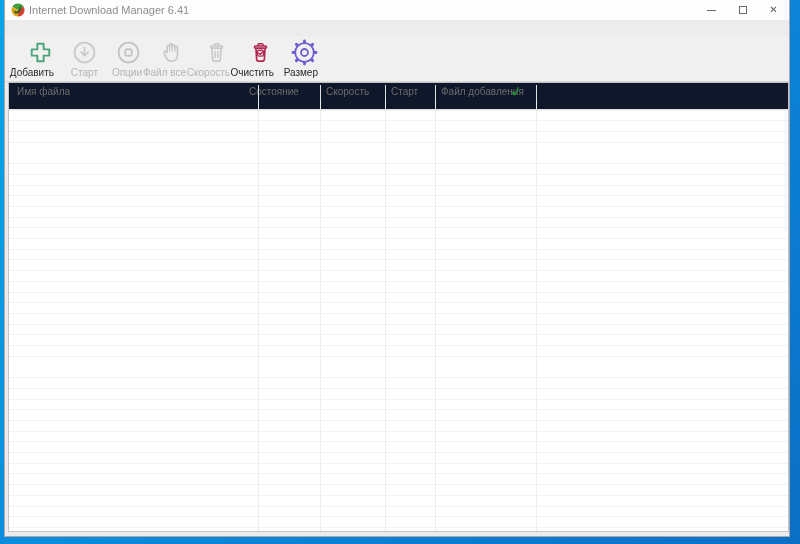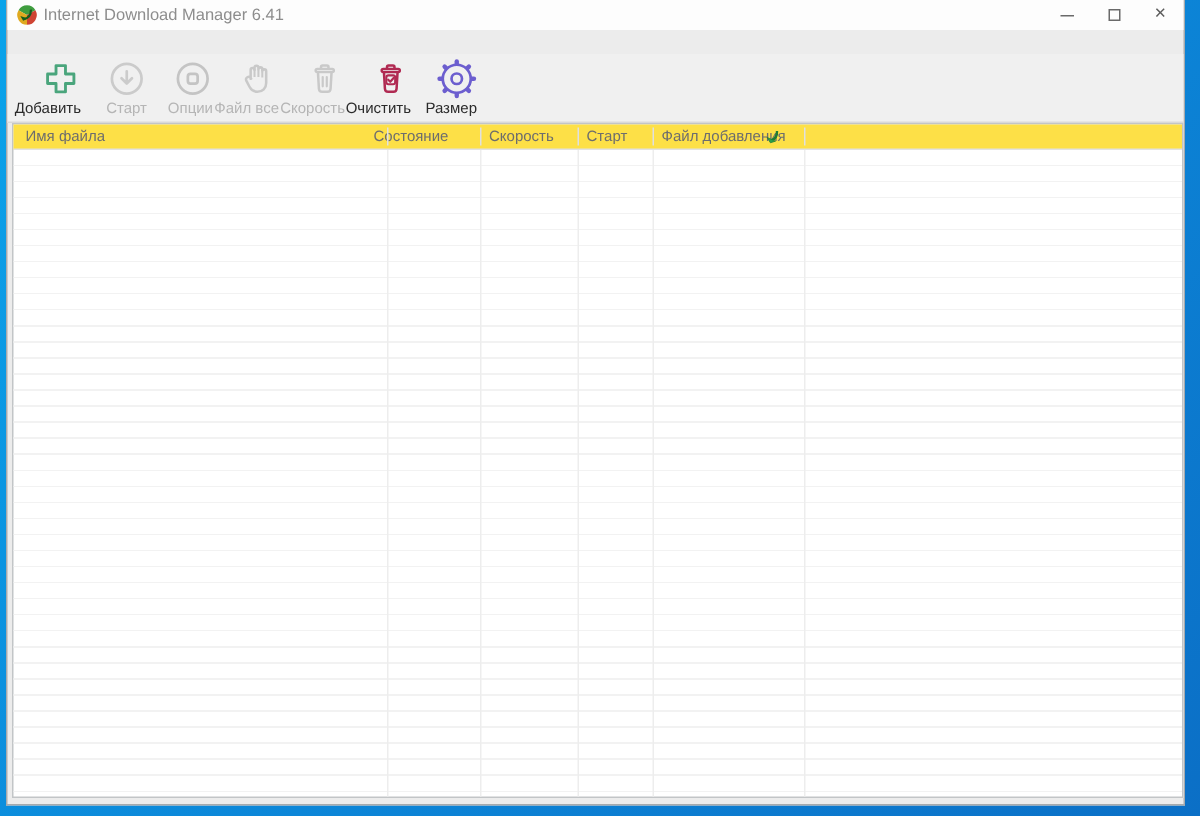--- a/index.html
+++ b/index.html
@@ -25,21 +25,21 @@
 
   
   .toolbar { position:absolute; left:0; top:36px; width:100%; height:46px; background:#f0f0f0; border-bottom:1px solid #d9d9d9; display:flex; align-items:flex-start; padding:3px 0 0 5px; }
   .tb-btn { width:44px; display:flex; flex-direction:column; align-items:flex-end; }
   .tb-btn svg { width:27px; height:27px; display:block; }
   .tb-label { font-size:10px; color:#2b2b2b; margin-top:1px; white-space:nowrap; }
   .tb-btn.disabled .tb-label { color:#b5b5b5; }
 
   
   .listview { position:absolute; left:3px; top:82px; width:781px; height:450px; background:#fff; border:1px solid #c2c5c7; }
-  .lv-header { position:absolute; left:0; top:0; width:100%; height:17px; background:#fde047; border-bottom:1px solid #e2e2e2; }
+  .lv-header { position:absolute; left:0; top:0; width:100%; height:27px; background:#0f172a; border-bottom:1px solid #e2e2e2; }
   .col-label { position:absolute; top:3px; font-size:10px; color:#6d6d6d; white-space:nowrap; }
   .hdr-sep { position:absolute; top:2px; bottom:2px; width:1px; background:#e0e0e0; }
   .lv-body { position:absolute; left:0; top:17px; right:0; bottom:0;
              background-image:repeating-linear-gradient(to bottom, transparent 0, transparent 9.7px, #f2f2f2 9.7px, #f2f2f2 10.7px); }
   .col-line { position:absolute; top:0; bottom:0; width:1px; background:#ededed; }
   .sort-icon { position:absolute; top:3px; width:11px; height:11px; }
 </style>
 </head>
 <body>
 

